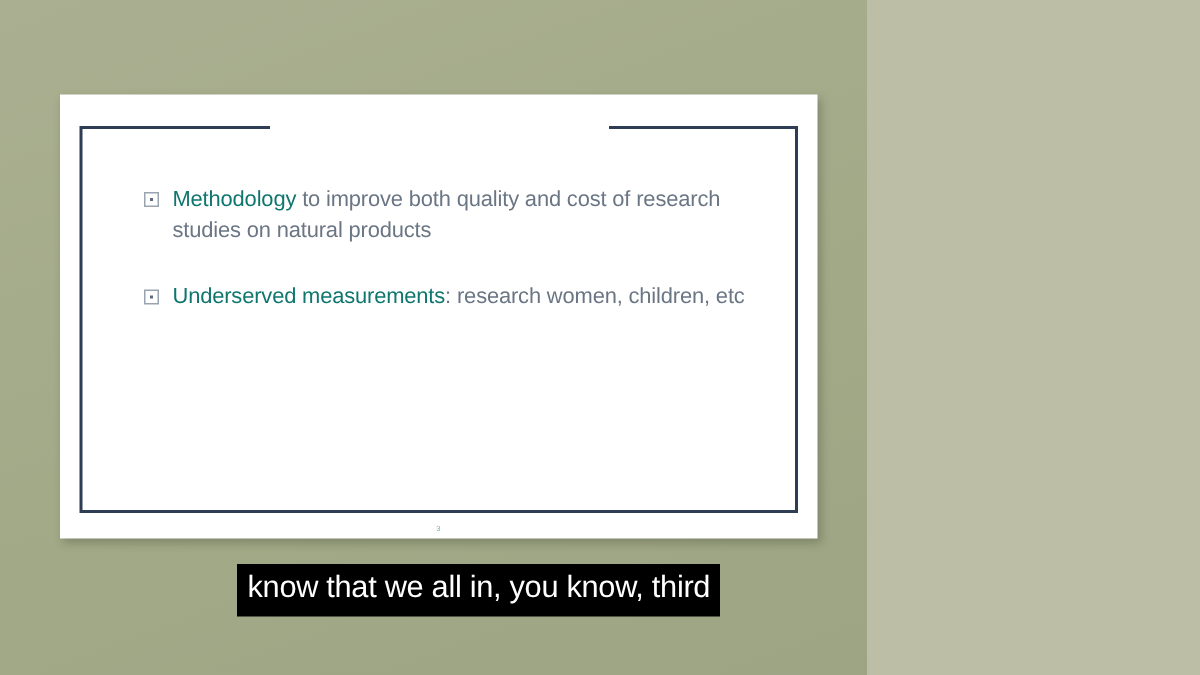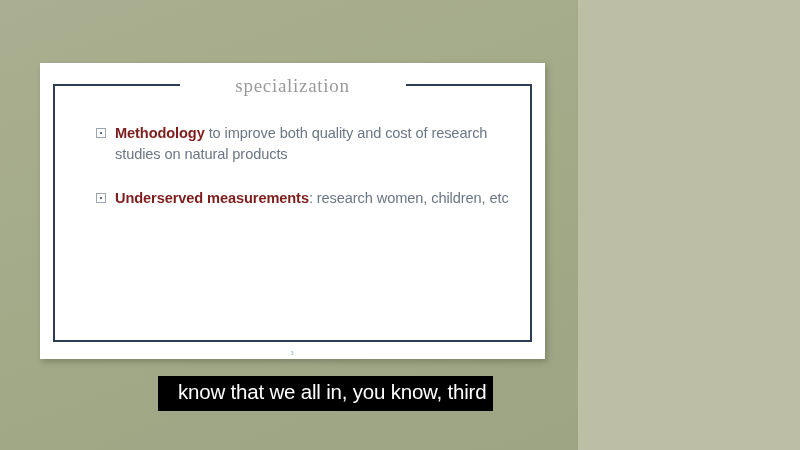--- a/index.html
+++ b/index.html
@@ -118,22 +118,22 @@
     height: 2px;
     background: #5d6b7d;
   }
   .btext {
     font-size: 14.6px;
     line-height: 1.45;
     color: #6b7684;
     letter-spacing: -0.1px;
   }
   .btext b {
-    color: #7f1d1d;
-    font-weight: bold;
+    color: #0f766e;
+    font-weight: normal;
   }
 
   #slide-number {
     position: absolute;
     left: 0;
     right: 0;
     bottom: 3px;
     text-align: center;
     font-size: 5px;
     color: #7fb3ad;
@@ -142,21 +142,21 @@
 
   
   #caption-bar {
     position: absolute;
     left: 158px;
     top: 376px;
     background: #000000;
     color: #ffffff;
     font-size: 20.5px;
     line-height: 1;
-    padding: 6px 7px 8px 20px;
+    padding: 6px 7px 8px 7px;
     white-space: nowrap;
     letter-spacing: -0.2px;
   }
 </style>
 </head>
 <body>
 
 <div id="stage">
   <div id="stage-gradient"></div>
 </div>
@@ -168,21 +168,20 @@
   
 
   
 </div>
 
 <div id="slide">
   <div id="slide-border"></div>
   <div class="title-rule left"></div>
   <div class="title-rule right"></div>
   <div id="title-gap"></div>
-  <div id="slide-title">specialization</div>
 
   <div id="bullets">
 
     <div class="bullet">
       <span class="marker"></span>
       <span class="btext"><b>Methodology</b><span> to improve both quality and cost of research studies on natural products</span></span>
     </div>
 
 
     <div class="bullet">

